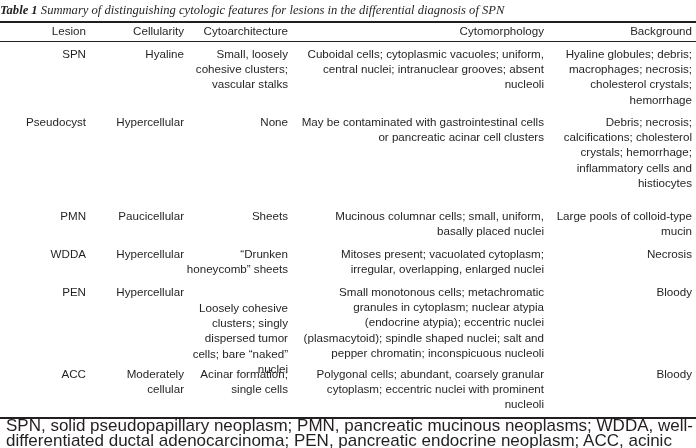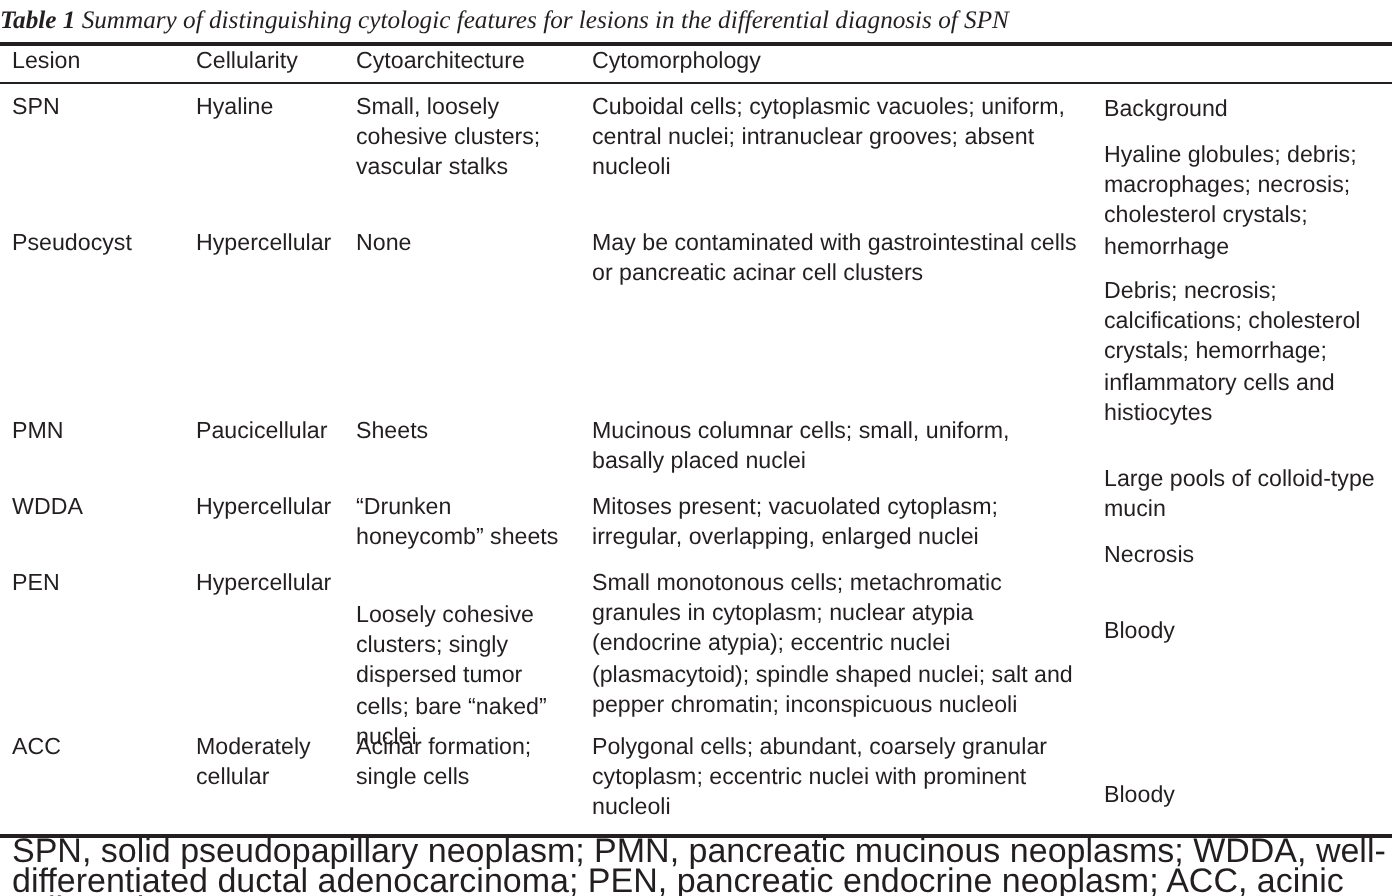--- a/index.html
+++ b/index.html
@@ -10,27 +10,27 @@
     font-size: 12.6px; line-height: 16px; white-space: nowrap; font-style: italic;
   }
   .caption b { font-weight: bold; }
   .rule { position: absolute; left: 0; width: 696px; background: #231f20; }
   .rule.top { top: 21px; height: 1.5px; }
   .rule.hdr { top: 41px; height: 1px; }
   .rule.bot { top: 417px; height: 1.5px; }
   .cell {
     position: absolute;
     font-family: "Liberation Sans", "DejaVu Sans", sans-serif;
-    font-size: 11.6px; line-height: 15.2px; color: #231f20;
+    font-size: 11.6px; line-height: 15.2px; color: #231f20; text-align: right;
   }
   .c0 { left: 6px; width: 80px; }
   .c1 { left: 98px; width: 86px; }
   .c2 { left: 178px; width: 110px; }
   .c3 { left: 296px; width: 248px; }
-  .c4 { left: 552px; width: 140px; margin-top: 24px; }
+  .c4 { left: 552px; width: 140px; }
   .hrow { top: 23px; }
   .footnote {
     position: absolute; left: 6px; top: 419px; width: 688px;
     font-family: "Liberation Sans", "DejaVu Sans", sans-serif;
     font-size: 17px; line-height: 14.6px; color: #231f20;
   }
 </style>
 </head>
 <body>
 

